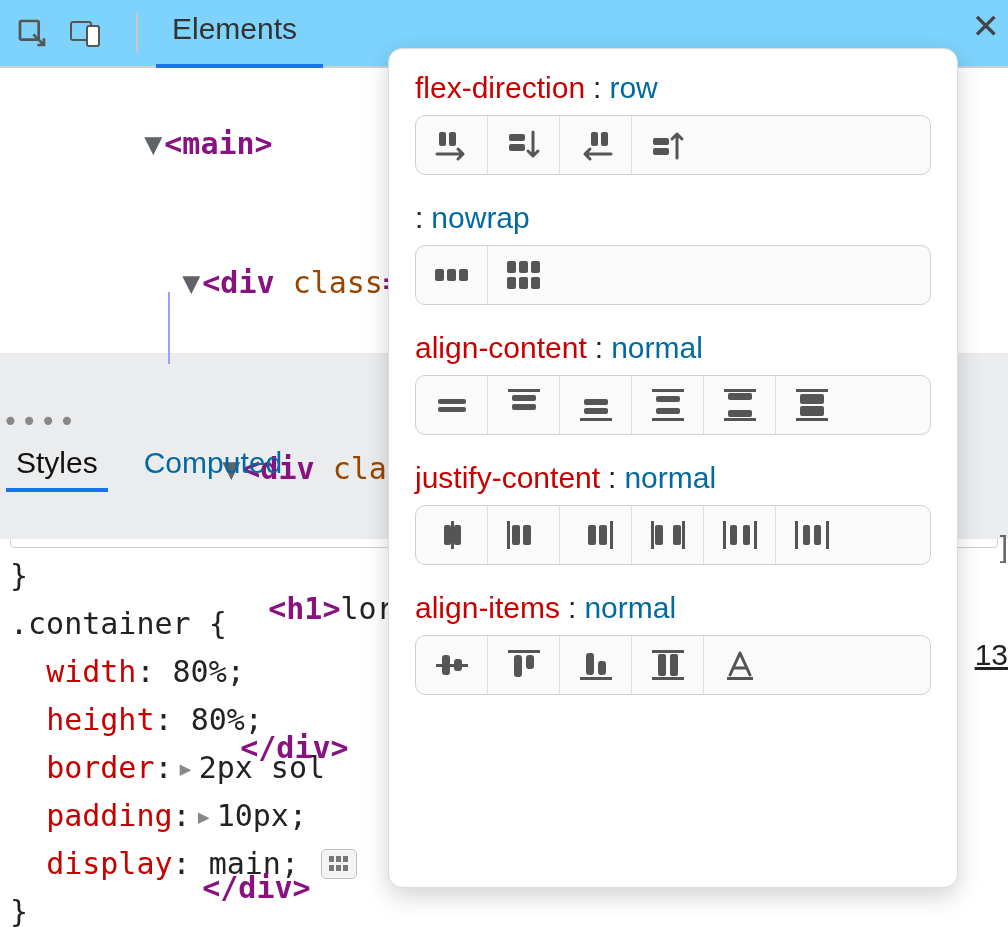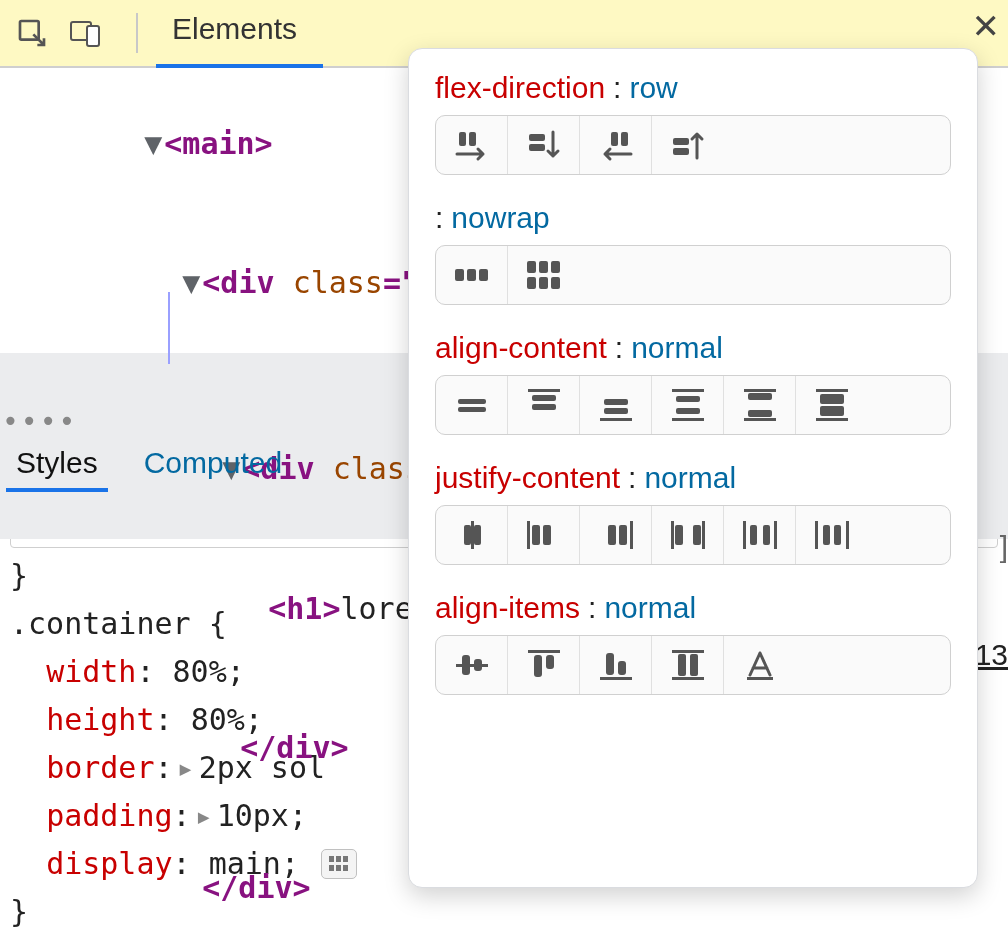--- a/index.html
+++ b/index.html
@@ -5,21 +5,21 @@
   * { box-sizing: border-box; }
   html, body { margin:0; padding:0; }
   body {
     width:1008px; height:948px;
     font-family: -apple-system, BlinkMacSystemFont, "Segoe UI", Helvetica, Arial, sans-serif;
     background:#fff; color:#222; overflow:hidden; position:relative;
     font-size:28px;
   }
   
   .toolbar {
-    height:68px; background:#fef9c3; border-bottom:2px solid #cfcfcf;
+    height:68px; background:#7dd3fc; border-bottom:2px solid #cfcfcf;
     display:flex; align-items:center; padding:0 10px; position:relative;
   }
   .tool-icon {
     width:44px; height:44px; display:flex; align-items:center; justify-content:center;
     margin-right:10px; color:#555;
   }
   .tool-sep { width:2px; height:40px; background:#c8c8c8; margin:0 18px; }
   .main-tabs { display:flex; height:100%; align-items:flex-end; }
   .main-tab {
     padding:0 16px 8px 16px; height:100%; display:flex; align-items:center;
@@ -83,21 +83,21 @@
     background:#f4f4f4; vertical-align:1px; margin-left:4px;
   }
 
   
   .right-col { position:absolute; right:0; top:530px; width:56px; text-align:right; }
   .right-glyph { font-size:30px; color:#666; }
   .right-num { font-size:30px; color:#222; text-decoration:underline; margin-top:74px; }
 
   
   .popover {
-    position:absolute; left:408px; top:48px; width:570px; height:840px;
+    position:absolute; left:388px; top:48px; width:570px; height:840px;
     background:#fff; border:1.5px solid #dadce0; border-radius:14px;
     box-shadow:0 8px 24px rgba(0,0,0,0.18);
     padding:22px 26px 18px 26px; display:flex; flex-direction:column; gap:26px;
     font-size:28px;
   }
   .pop-section { display:flex; flex-direction:column; gap:10px; }
   .pop-head { display:flex; align-items:baseline; gap:8px; }
   .pop-prop { color:#c80000; font-size:30px; }
   .pop-colon { color:#222; font-size:30px; }
   .pop-val  { color:#0369a1; font-size:30px; }

